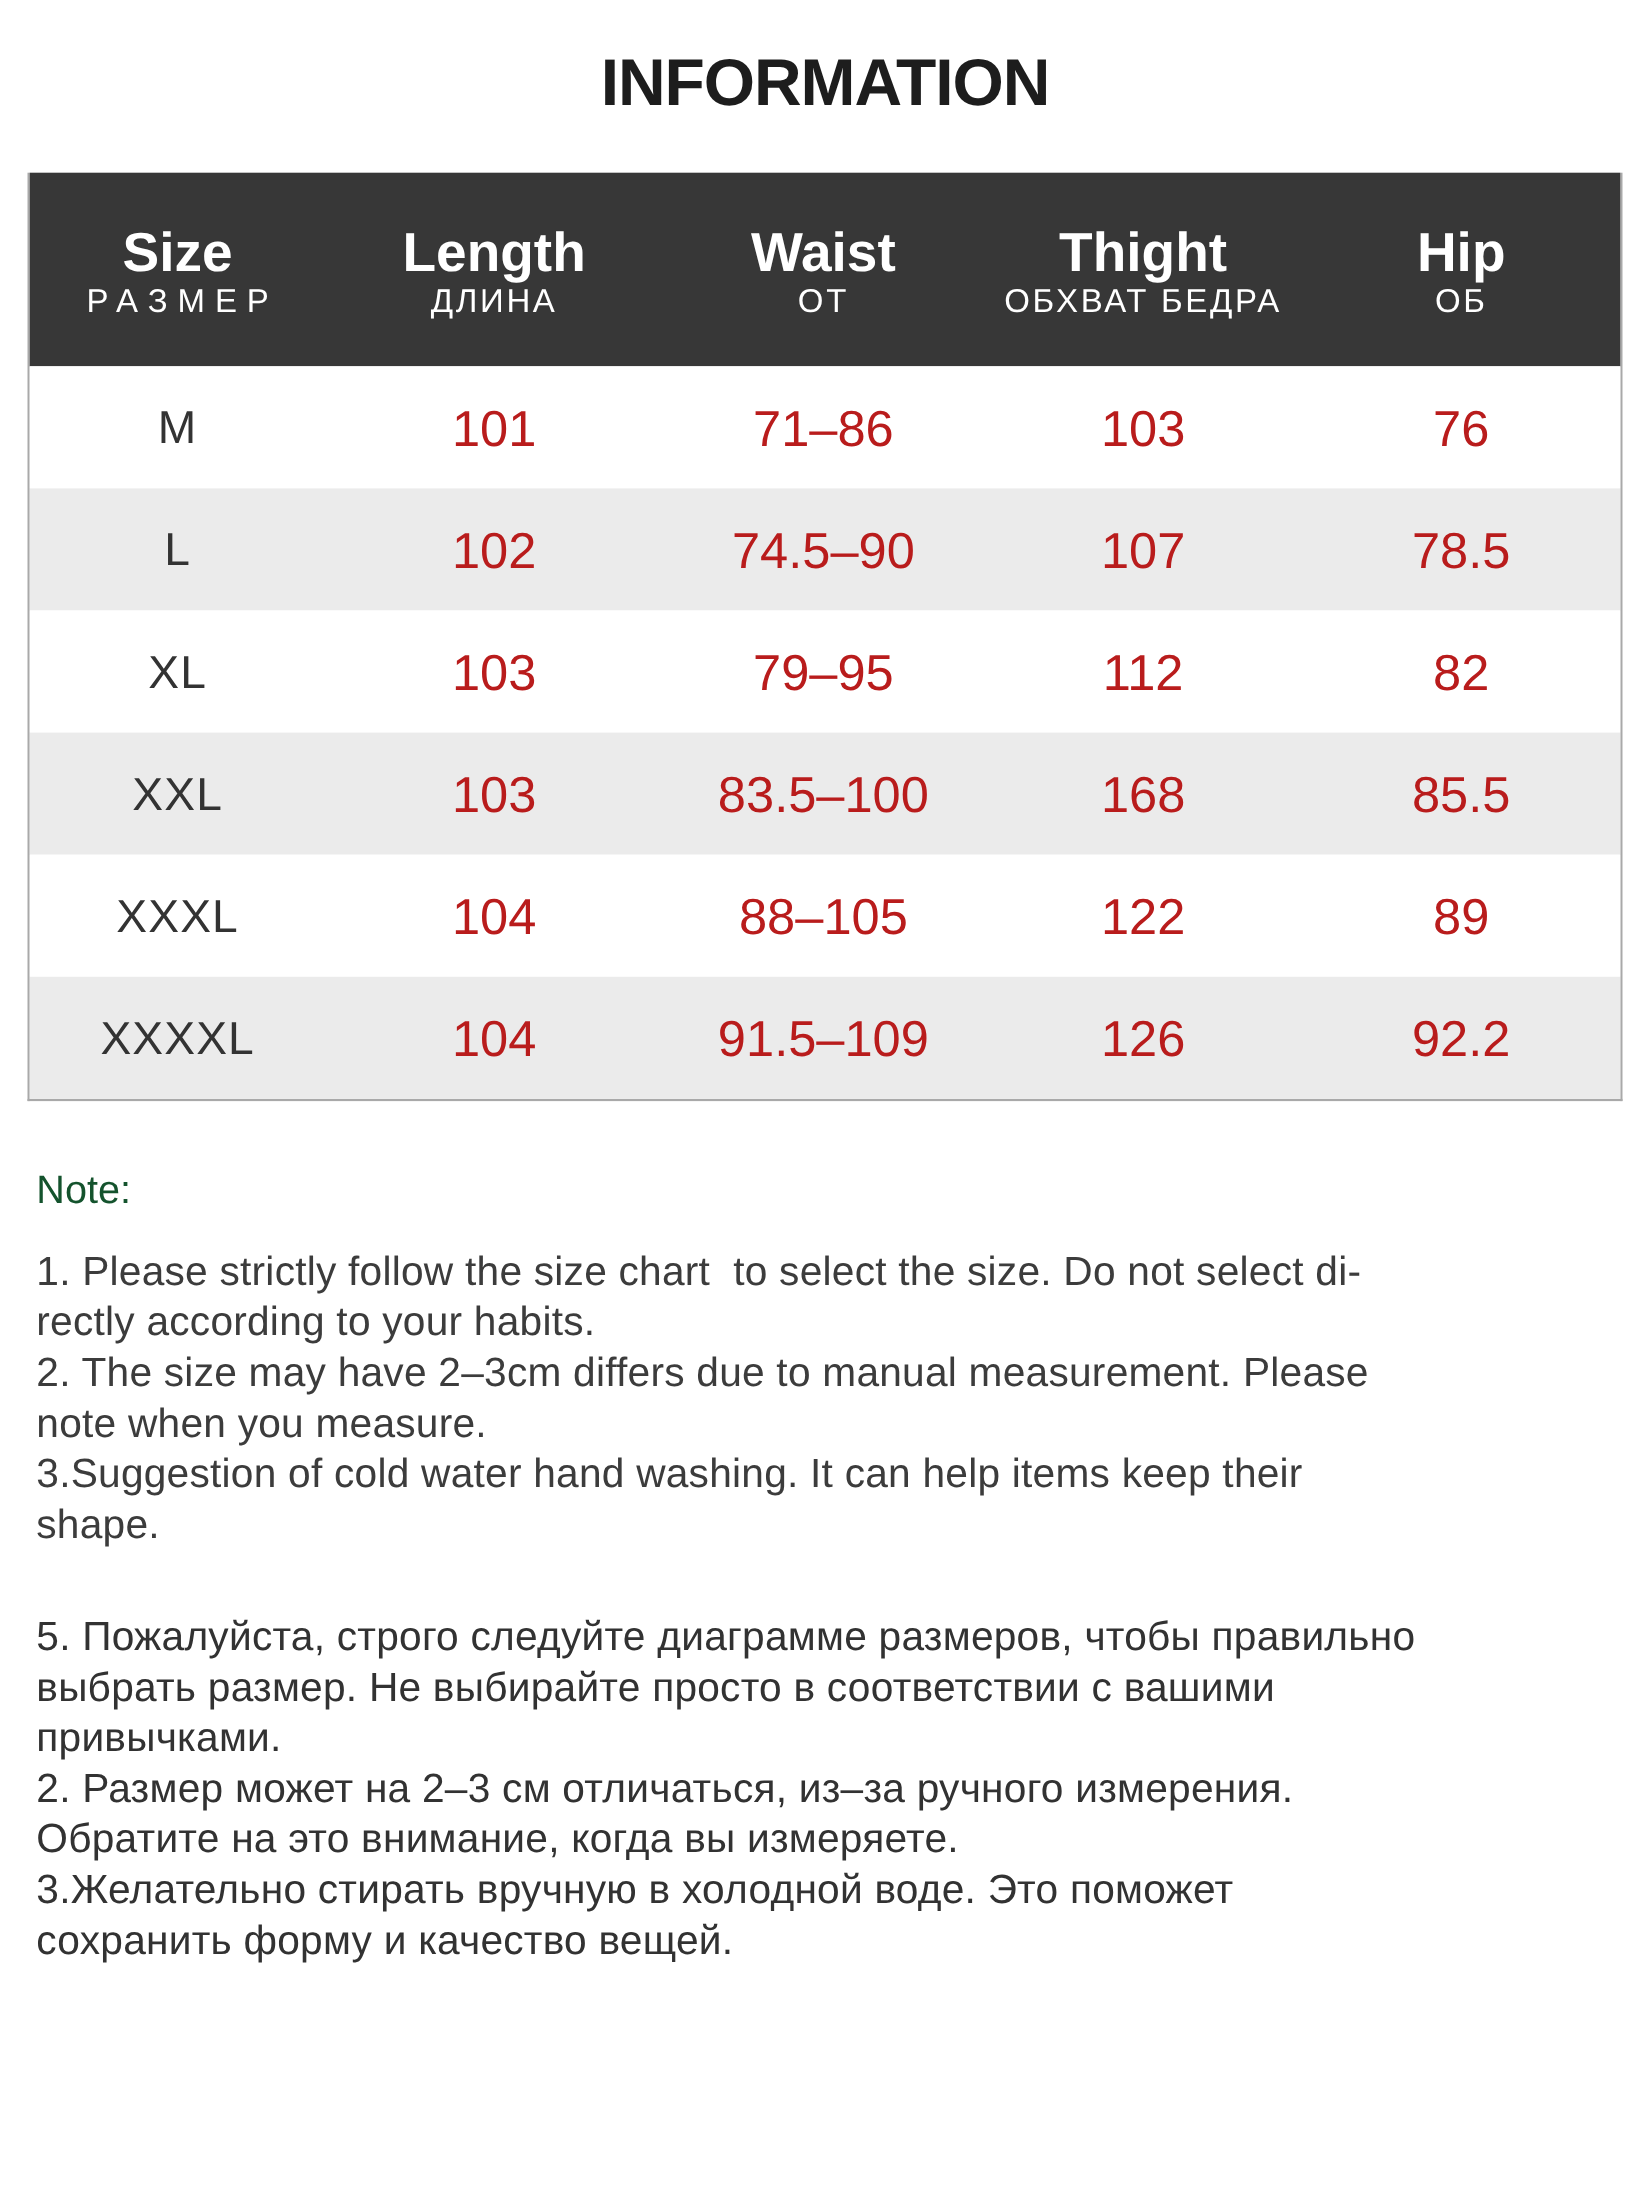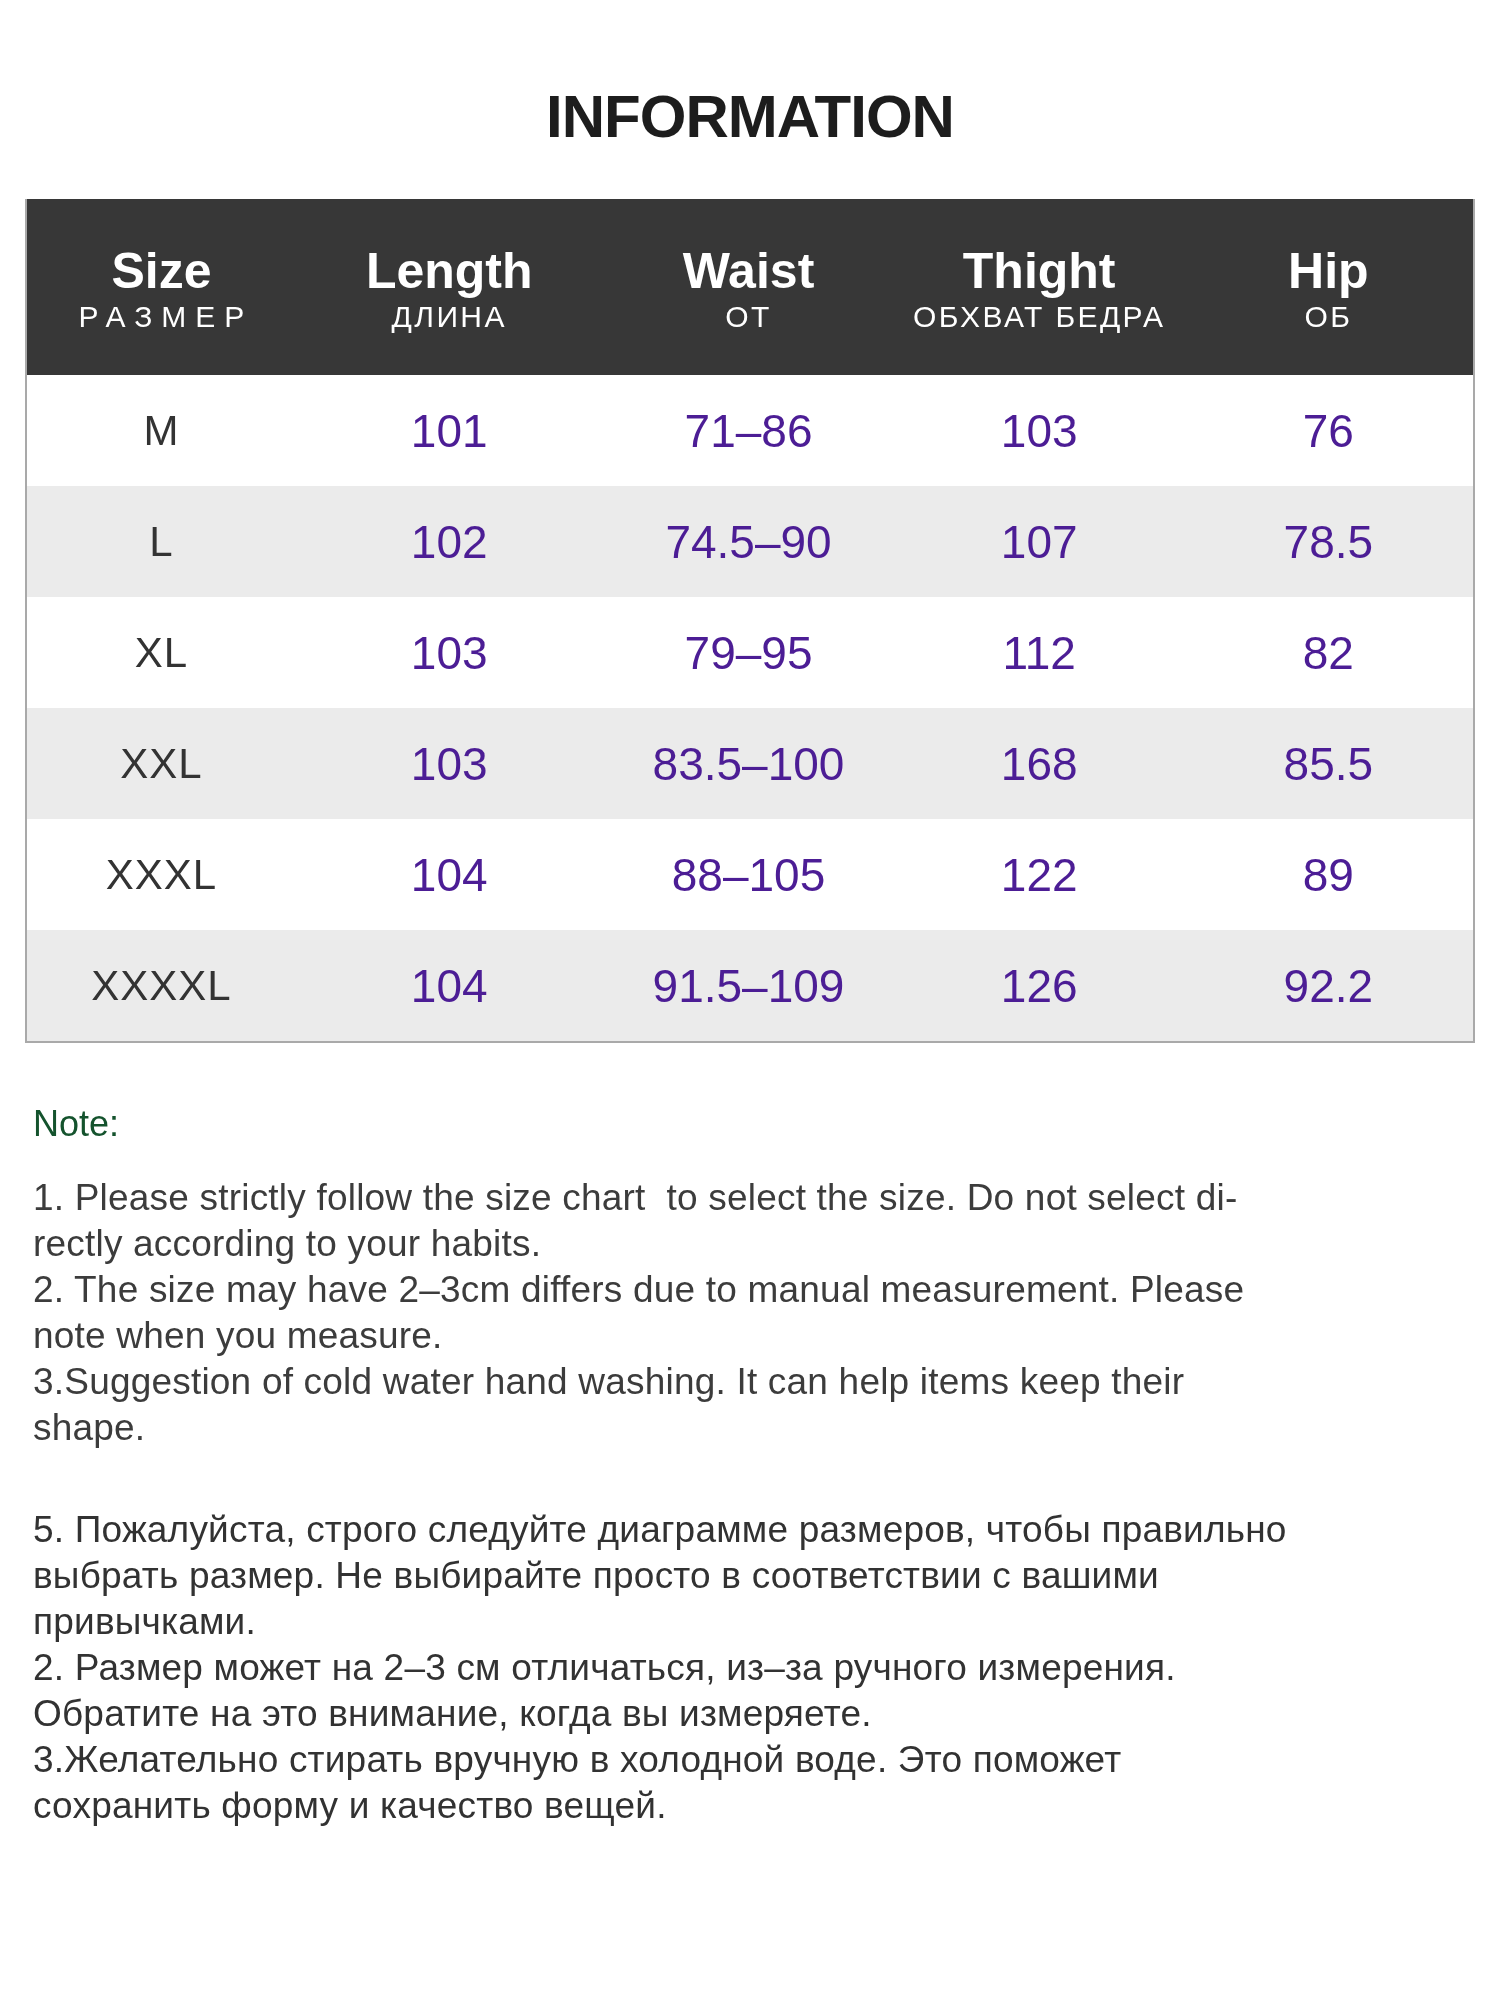--- a/index.html
+++ b/index.html
@@ -16,21 +16,21 @@
     position: relative;
   }
   .page {
     width: 1500px;
     height: 2000px;
     background: #ffffff;
   }
   
   .title {
     margin: 0;
-    padding-top: 82px;
+    padding-top: 40px;
     text-align: center;
     font-size: 60px;
     font-weight: 700;
     letter-spacing: -1px;
     color: #1d1d1d;
   }
   
   .chart {
     margin: 48px 25px 0 25px;
     width: 1450px;
@@ -80,21 +80,21 @@
     text-align: center;
     box-sizing: border-box;
   }
   .cell.size {
     font-size: 42px;
     color: #333333;
     letter-spacing: 1px;
   }
   .cell.value {
     font-size: 46px;
-    color: #4c1d95;
+    color: #b91c1c;
   }
   
   .w0 { width: 18.6%; }
   .w1 { width: 21.2%; }
   .w2 { width: 20.2%; }
   .w3 { width: 20.0%; }
   .w4 { width: 20.0%; }
   
   .note {
     margin: 60px 25px 0 33px;

